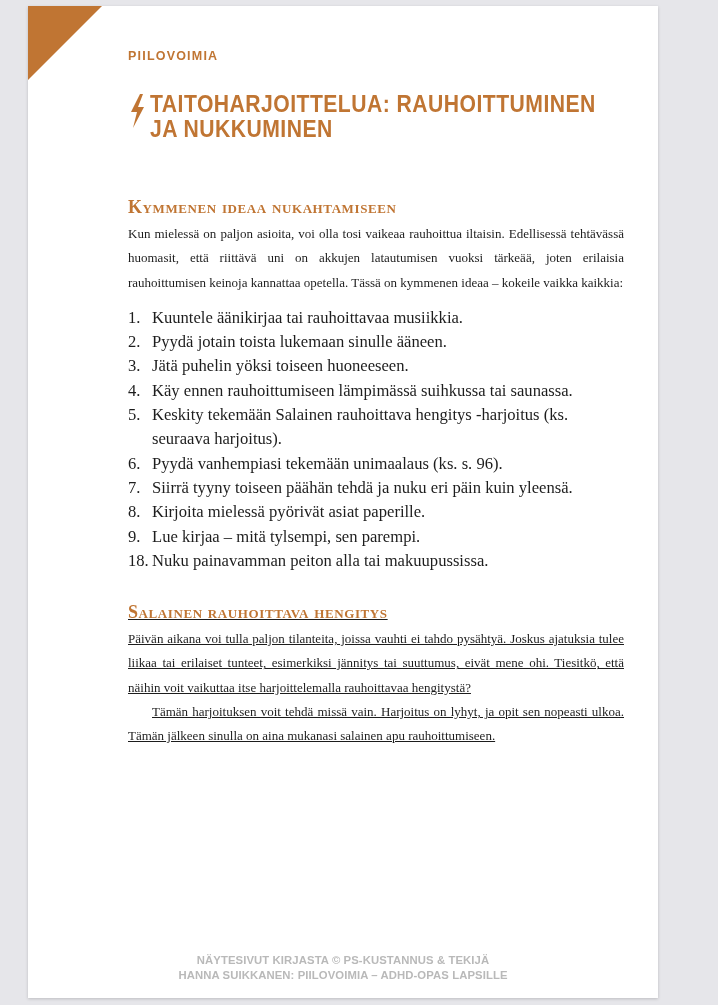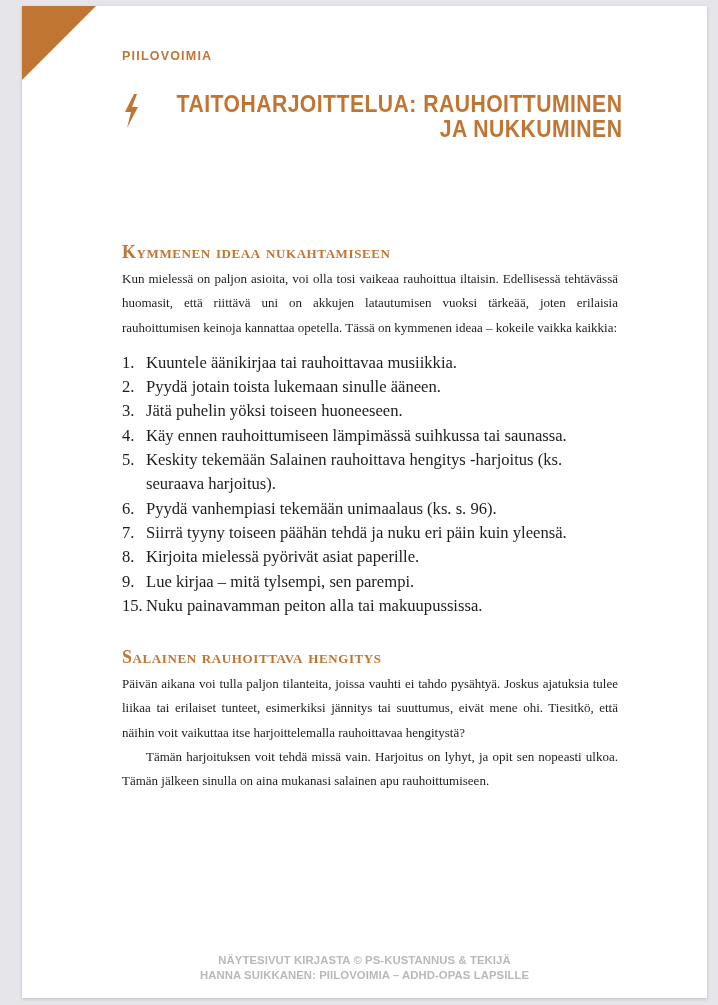--- a/index.html
+++ b/index.html
@@ -5,22 +5,22 @@
     html, body { margin: 0; padding: 0; }
     body {
       width: 718px; height: 1005px;
       background: #e6e6ea;
       position: relative;
       overflow: hidden;
       font-family: "DejaVu Serif", serif;
     }
     .page {
       position: absolute;
-      left: 22px; top: 6px;
-      width: 685px; height: 992px;
+      left: 28px; top: 6px;
+      width: 630px; height: 992px;
       background: #ffffff;
       box-shadow: 0 1px 3px rgba(0,0,0,0.18);
       overflow: hidden;
     }
     .corner {
       position: absolute; left: 0; top: 0;
       width: 0; height: 0;
       border-top: 74px solid #c07533;
       border-right: 74px solid transparent;
     }
@@ -31,21 +31,20 @@
       font-weight: bold;
       font-size: 12.5px;
       letter-spacing: 1.2px;
       color: #c07533;
     }
     .title-wrap {
       position: absolute;
       left: 100px; top: 86px;
       display: flex;
       align-items: flex-start;
-      text-align: right;
     }
     .bolt {
       width: 18px; height: 34px; margin-right: 4px; margin-top: 2px;
     }
     .title {
       font-family: "Liberation Sans", sans-serif;
       font-weight: bold;
       font-size: 23px;
       line-height: 25px;
       color: #c07533;
@@ -53,21 +52,20 @@
       text-transform: uppercase;
       transform: scaleX(0.92);
       transform-origin: left top;
       width: 520px;
     }
     .content {
       position: absolute;
       left: 100px; top: 190px;
       width: 496px;
       color: #1d1d1d;
-      margin-top: 45px;
     }
     .section-heading {
       font-family: "Liberation Serif", serif;
       font-weight: bold;
       font-variant: small-caps;
       font-size: 18px;
       color: #c07533;
       letter-spacing: 0.6px;
       margin: 0 0 4px 0;
       line-height: 22px;
@@ -86,21 +84,21 @@
       padding: 0;
       font-family: "Liberation Serif", serif;
       font-size: 16.6px;
       line-height: 24.3px;
     }
     .list li {
       display: flex;
     }
     .list .num { width: 24px; flex: 0 0 24px; }
     .list .txt { flex: 1; }
-    .section2 { margin-top: 28px; }
+    .section2 { margin-top: 28px; text-decoration: underline; }
     .footer {
       position: absolute;
       left: 0; right: 0; top: 947px;
       text-align: center;
       font-family: "Liberation Sans", sans-serif;
       font-weight: bold;
       font-size: 11.3px;
       line-height: 14.5px;
       color: #b9b9b9;
       letter-spacing: 0.1px;
@@ -159,21 +157,21 @@
         </li>
       <li>
           <span class="num">8.</span>
           <span class="txt">Kirjoita mielessä pyörivät asiat paperille.</span>
         </li>
       <li>
           <span class="num">9.</span>
           <span class="txt">Lue kirjaa – mitä tylsempi, sen parempi.</span>
         </li>
       <li>
-          <span class="num">15.</span>
+          <span class="num">18.</span>
           <span class="txt">Nuku painavamman peiton alla tai makuupussissa.</span>
         </li>
     </ol>
 
     <div class="section2">
       <h2 class="section-heading">Salainen rauhoittava hengitys</h2>
       <p class="para">Päivän aikana voi tulla paljon tilanteita, joissa vauhti ei tahdo pysähtyä. Joskus ajatuksia tulee liikaa tai erilaiset tunteet, esimerkiksi jännitys tai suuttumus, eivät mene ohi. Tiesitkö, että näihin voit vaikuttaa itse harjoittelemalla rauhoittavaa hengitystä?</p>
       <p class="para indent">Tämän harjoituksen voit tehdä missä vain. Harjoitus on lyhyt, ja opit sen nopeasti ulkoa. Tämän jälkeen sinulla on aina mukanasi salainen apu rauhoittumiseen.</p>
     </div>
   </div>

